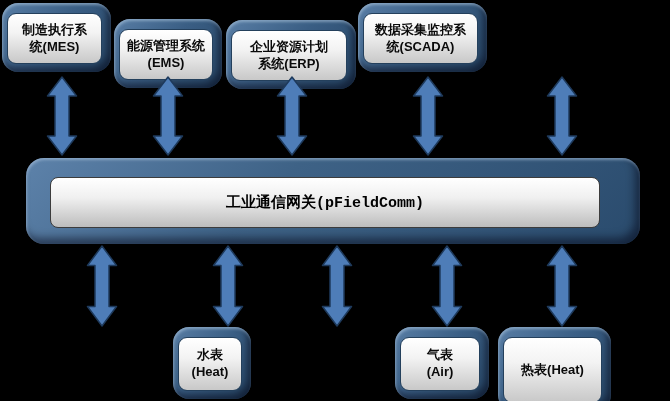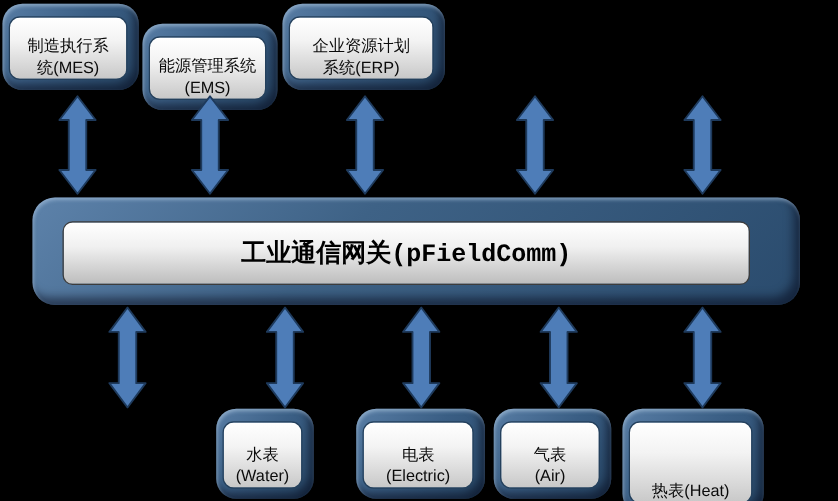--- a/index.html
+++ b/index.html
@@ -19,23 +19,23 @@
   }
   .panel {
     position: absolute;
     left: 5px; top: 10px; right: 9px; bottom: 8px;
     background: linear-gradient(180deg, #ffffff 0%, #f3f3f3 38%, #c8c8c8 100%);
     border: 1px solid #24405c;
     border-radius: 9px;
     display: flex;
     flex-direction: column;
     align-items: center;
-    justify-content: flex-end;
+    justify-content: center;
     text-align: center;
-    font-weight: normal;
+    font-weight: bold;
     font-size: 13px;
     line-height: 1.3;
     color: #0a0a0a;
   }
   .panel span { display: block; }
   .arrow { position: absolute; }
   #gateway {
     position: absolute;
     left: 26px; top: 158px; width: 614px; height: 86px;
     border-radius: 18px;
@@ -46,21 +46,21 @@
     position: absolute;
     left: 24px; top: 19px; width: 548px; height: 49px;
     background: linear-gradient(180deg, #ffffff 0%, #f0f0f0 40%, #bdbdbd 100%);
     border: 1px solid #3c3c3c;
     border-radius: 8px;
     display: flex;
     align-items: center;
     justify-content: center;
     font-family: "Liberation Mono", "Liberation Sans", monospace;
     font-weight: bold;
-    font-size: 20px;
+    font-size: 15px;
     color: #000;
     white-space: nowrap;
   }
 </style>
 </head>
 <body>
 
 <div id="canvas">
 
   <div class="node" style="left:2px; top:3px; width:109px; height:69px;">
@@ -68,24 +68,30 @@
       <span>制造执行系</span>
       <span>统(MES)</span>
     </div>
   </div>
   <div class="node" style="left:114px; top:3px; width:108px; height:69px;margin-top:16px;">
     <div class="panel">
       <span>能源管理系统</span>
       <span>(EMS)</span>
     </div>
   </div>
-  <div class="node" style="left:226px; top:3px; width:130px; height:69px;">
+  <div class="node" style="left:226px; top:20px; width:130px; height:69px;">
     <div class="panel">
       <span>企业资源计划</span>
       <span>系统(ERP)</span>
+    </div>
+  </div>
+  <div class="node" style="left:358px; top:3px; width:129px; height:69px;">
+    <div class="panel">
+      <span>数据采集监控系</span>
+      <span>统(SCADA)</span>
     </div>
   </div>
 
   <svg class="arrow" style="left:46px; top:76px;" width="32" height="80" viewBox="0 0 32 80" preserveAspectRatio="none">
     <polygon points="16,1 30.5,20 23,20 23,60 30.5,60 16,79 1.5,60 9,60 9,20 1.5,20" stroke="#1e3a5c" stroke-width="1.5" stroke-linejoin="round" fill="#4e7db8"></polygon>
   </svg>
   <svg class="arrow" style="left:152px; top:76px;" width="32" height="80" viewBox="0 0 32 80" preserveAspectRatio="none">
     <polygon points="16,1 30.5,20 23,20 23,60 30.5,60 16,79 1.5,60 9,60 9,20 1.5,20" stroke="#1e3a5c" stroke-width="1.5" stroke-linejoin="round" fill="#4e7db8"></polygon>
   </svg>
   <svg class="arrow" style="left:276px; top:76px;" width="32" height="80" viewBox="0 0 32 80" preserveAspectRatio="none">
@@ -116,27 +122,21 @@
   <svg class="arrow" style="left:431px; top:245px;" width="32" height="82" viewBox="0 0 32 80" preserveAspectRatio="none">
     <polygon points="16,1 30.5,20 23,20 23,60 30.5,60 16,79 1.5,60 9,60 9,20 1.5,20" stroke="#1e3a5c" stroke-width="1.5" stroke-linejoin="round" fill="#4e7db8"></polygon>
   </svg>
   <svg class="arrow" style="left:546px; top:245px;" width="32" height="82" viewBox="0 0 32 80" preserveAspectRatio="none">
     <polygon points="16,1 30.5,20 23,20 23,60 30.5,60 16,79 1.5,60 9,60 9,20 1.5,20" stroke="#1e3a5c" stroke-width="1.5" stroke-linejoin="round" fill="#4e7db8"></polygon>
   </svg>
 
   <div class="node" style="left:173px; top:327px; width:78px; height:72px;">
     <div class="panel">
       <span>水表</span>
-      <span>(Water)</span>
-    </div>
-  </div>
-  <div class="node" style="left:285px; top:327px; width:103px; height:72px;">
-    <div class="panel">
-      <span>电表</span>
-      <span>(Electric)</span>
+      <span>(Heat)</span>
     </div>
   </div>
   <div class="node" style="left:395px; top:327px; width:94px; height:72px;">
     <div class="panel">
       <span>气表</span>
       <span>(Air)</span>
     </div>
   </div>
   <div class="node" style="left:498px; top:327px; width:113px; height:84px;">
     <div class="panel">

